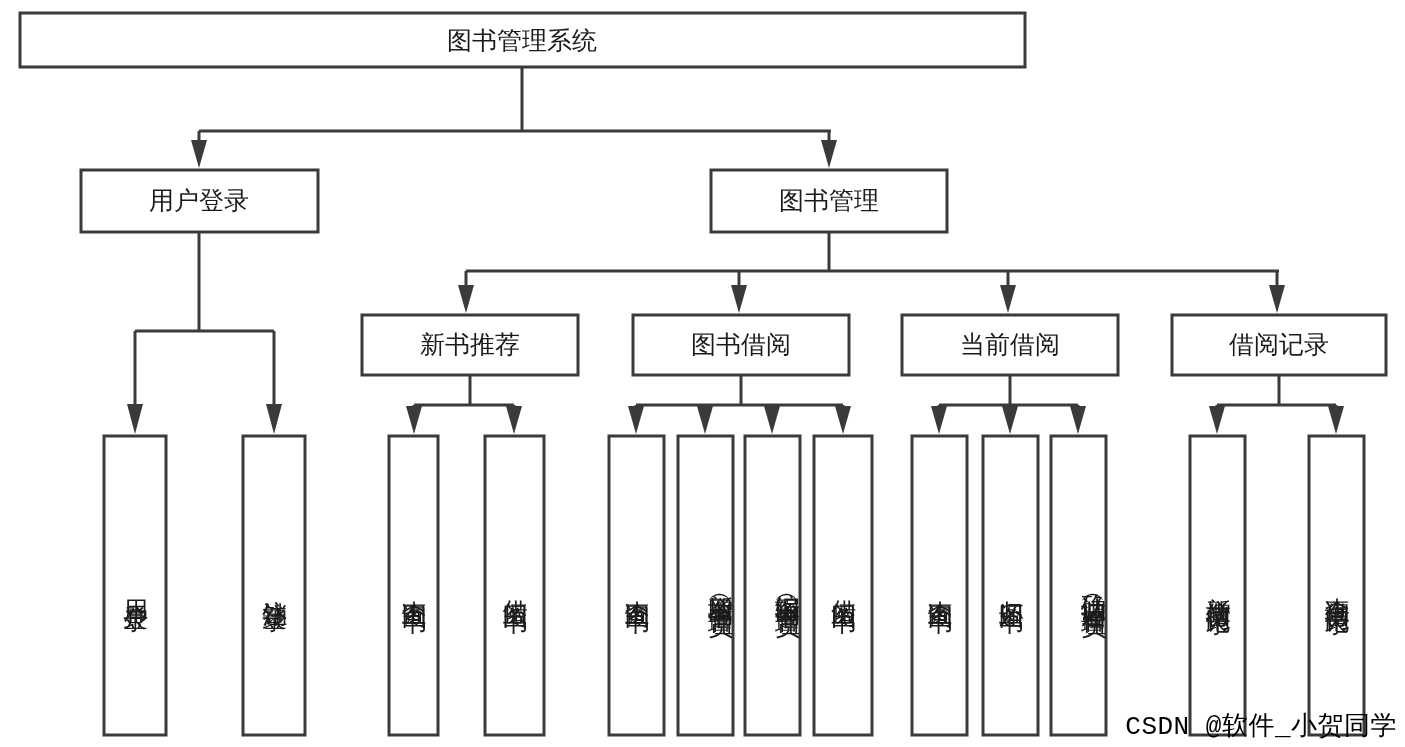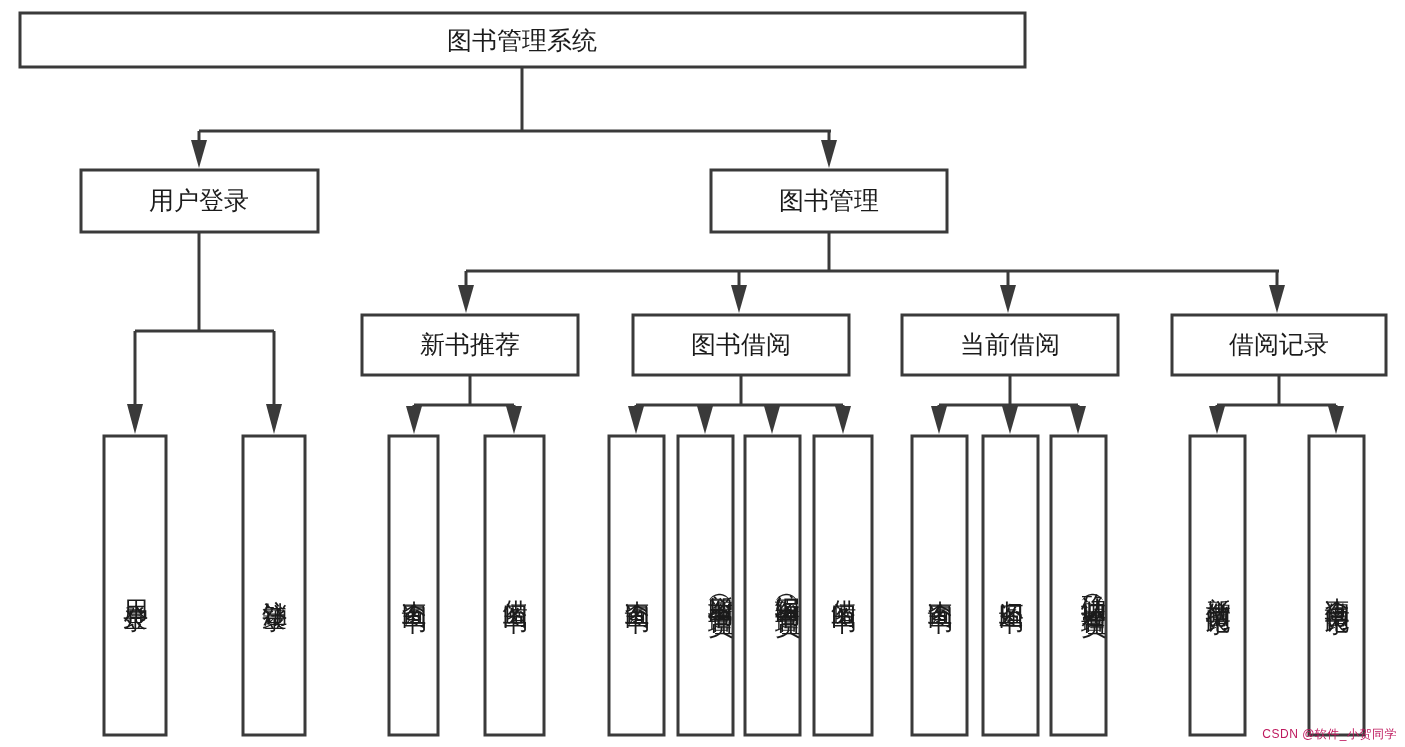--- a/index.html
+++ b/index.html
@@ -64,23 +64,23 @@
     align-items: center;
     justify-content: center;
     white-space: nowrap;
     pointer-events: none;
     user-select: none;
   }
   .watermark {
     position: absolute;
     right: 8px;
     bottom: 4px;
-    font-family: Liberation Sans, sans-serif;
-    font-size: 12px;
-    color: #be185d;
+    font-family: Liberation Mono, monospace;
+    font-size: 26px;
+    color: #000000;
     letter-spacing: 0.5px;
     white-space: nowrap;
   }
 </style>
 </head>
 <body>
 
 <div id="diagram-root">
 
   <svg id="flow-svg" viewBox="0 0 1405 747" xmlns="http://www.w3.org/2000/svg">

